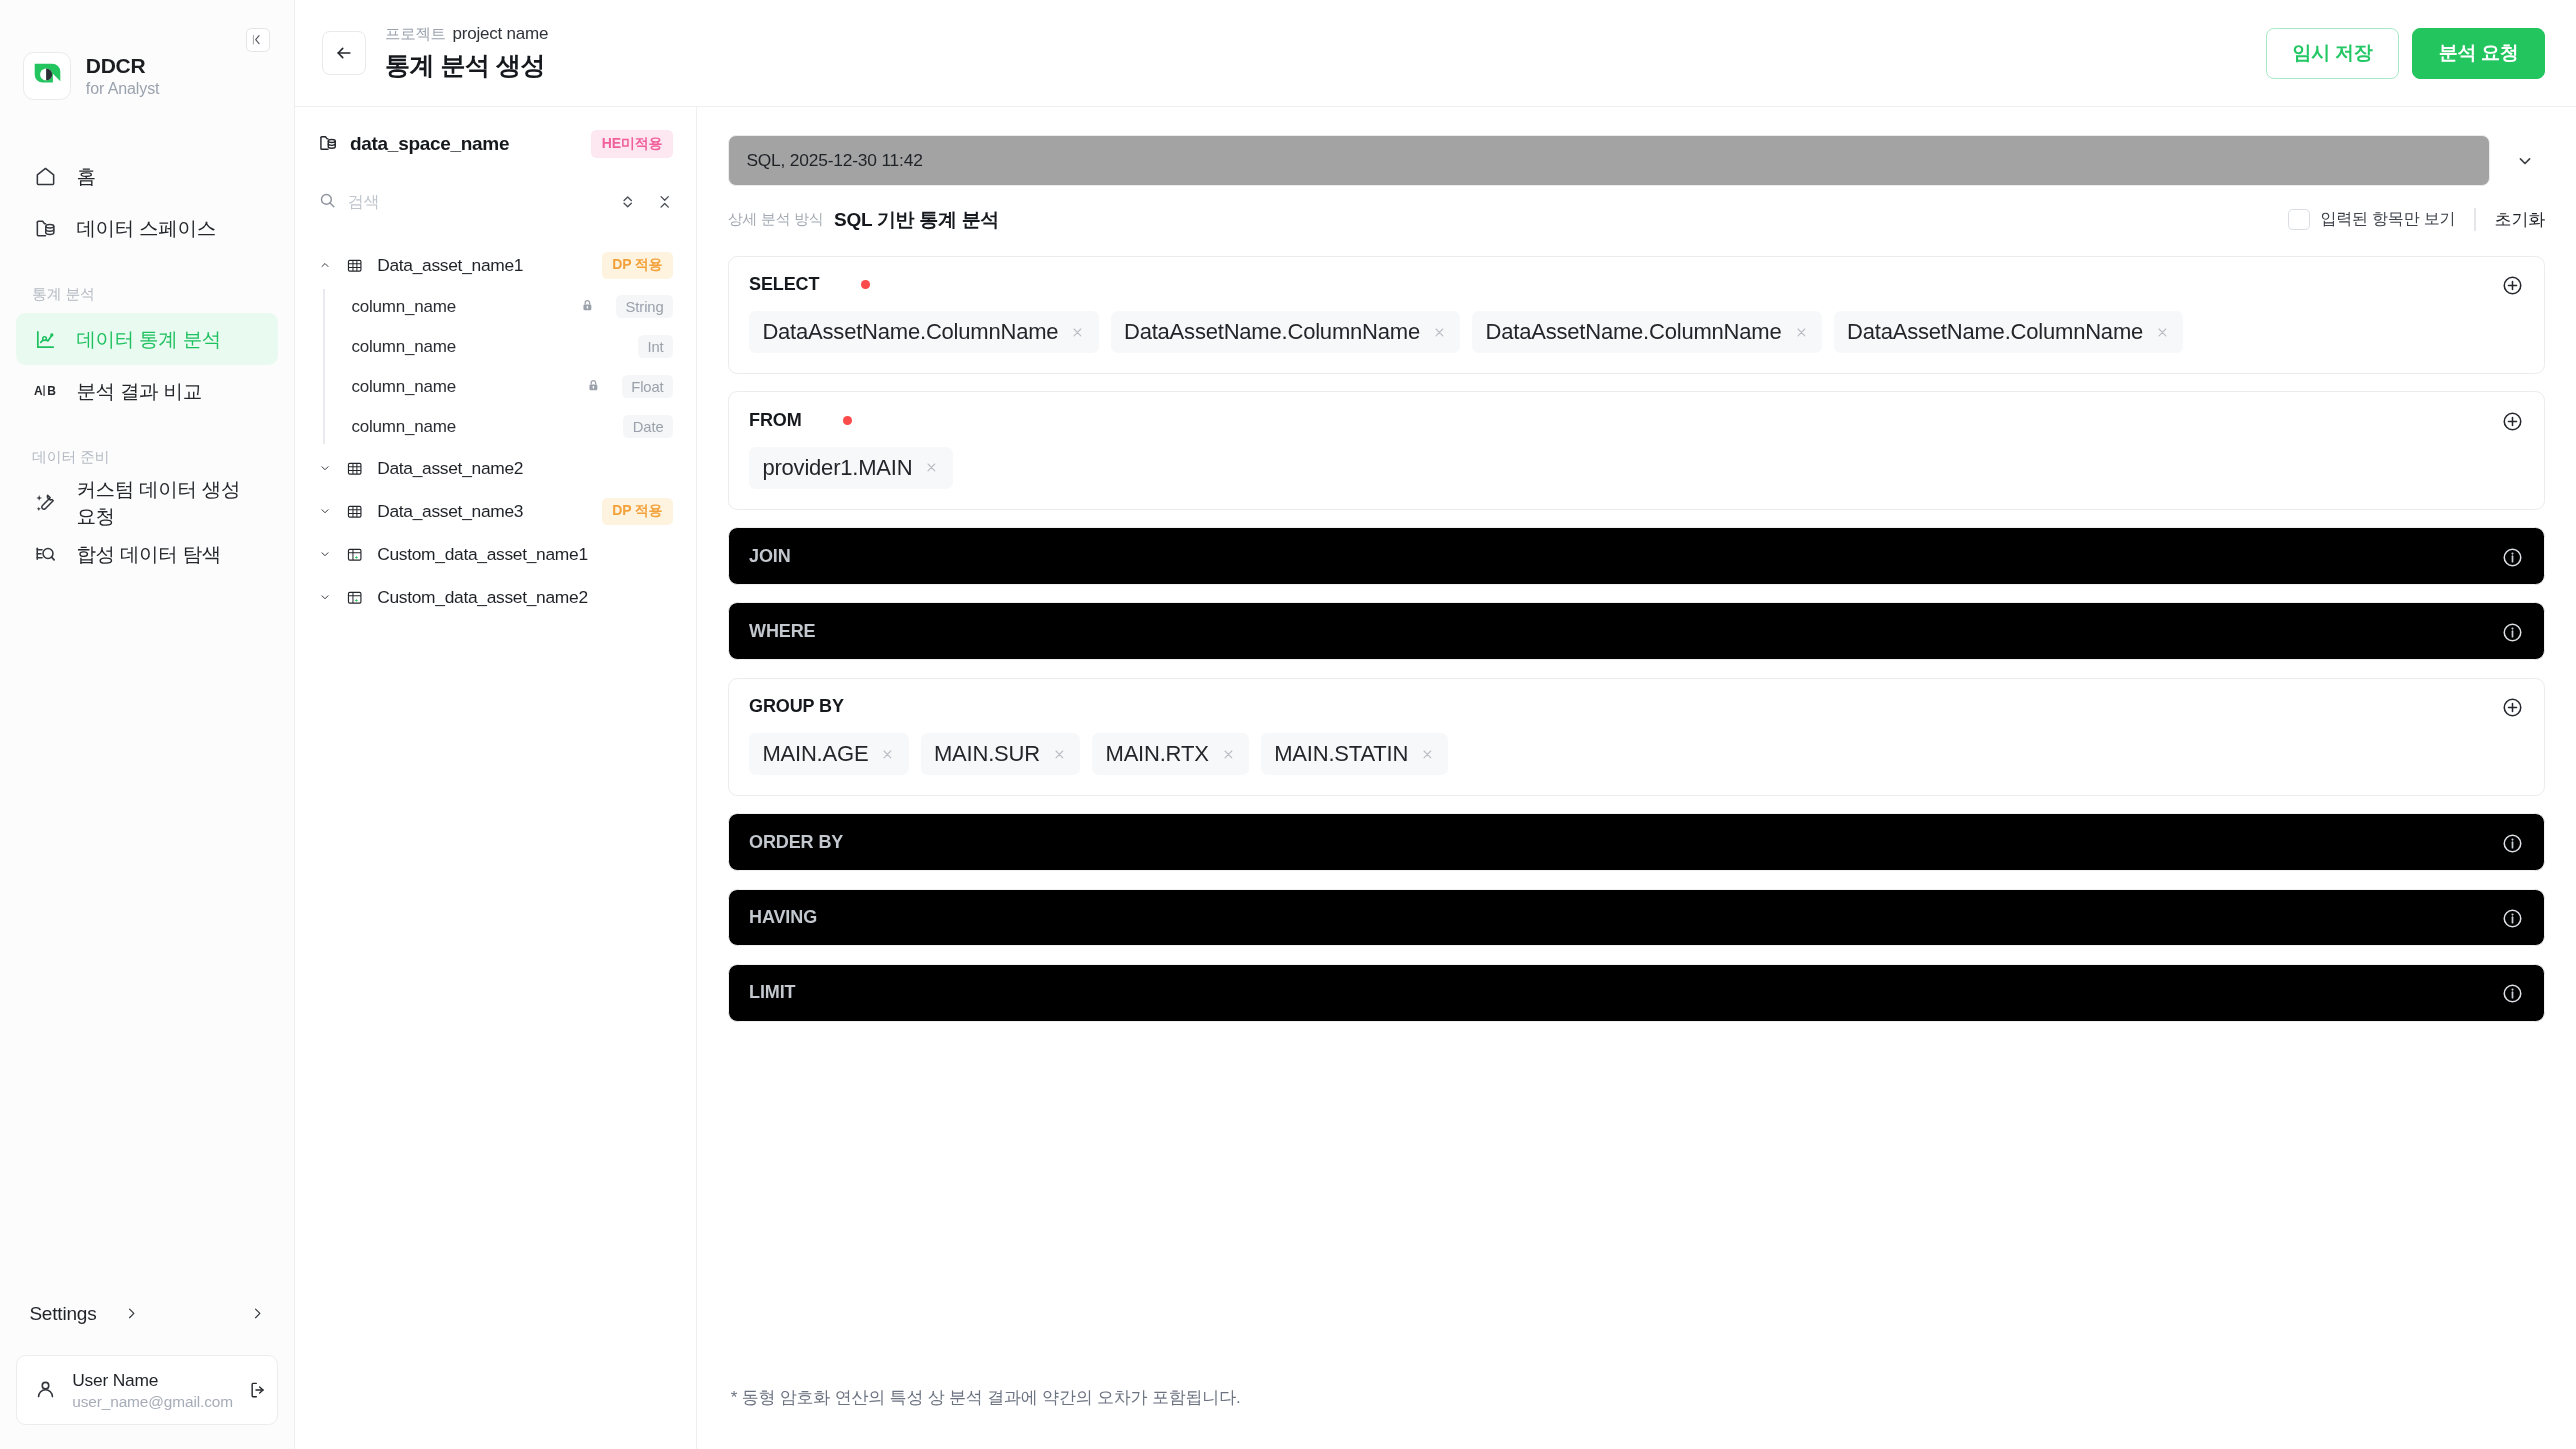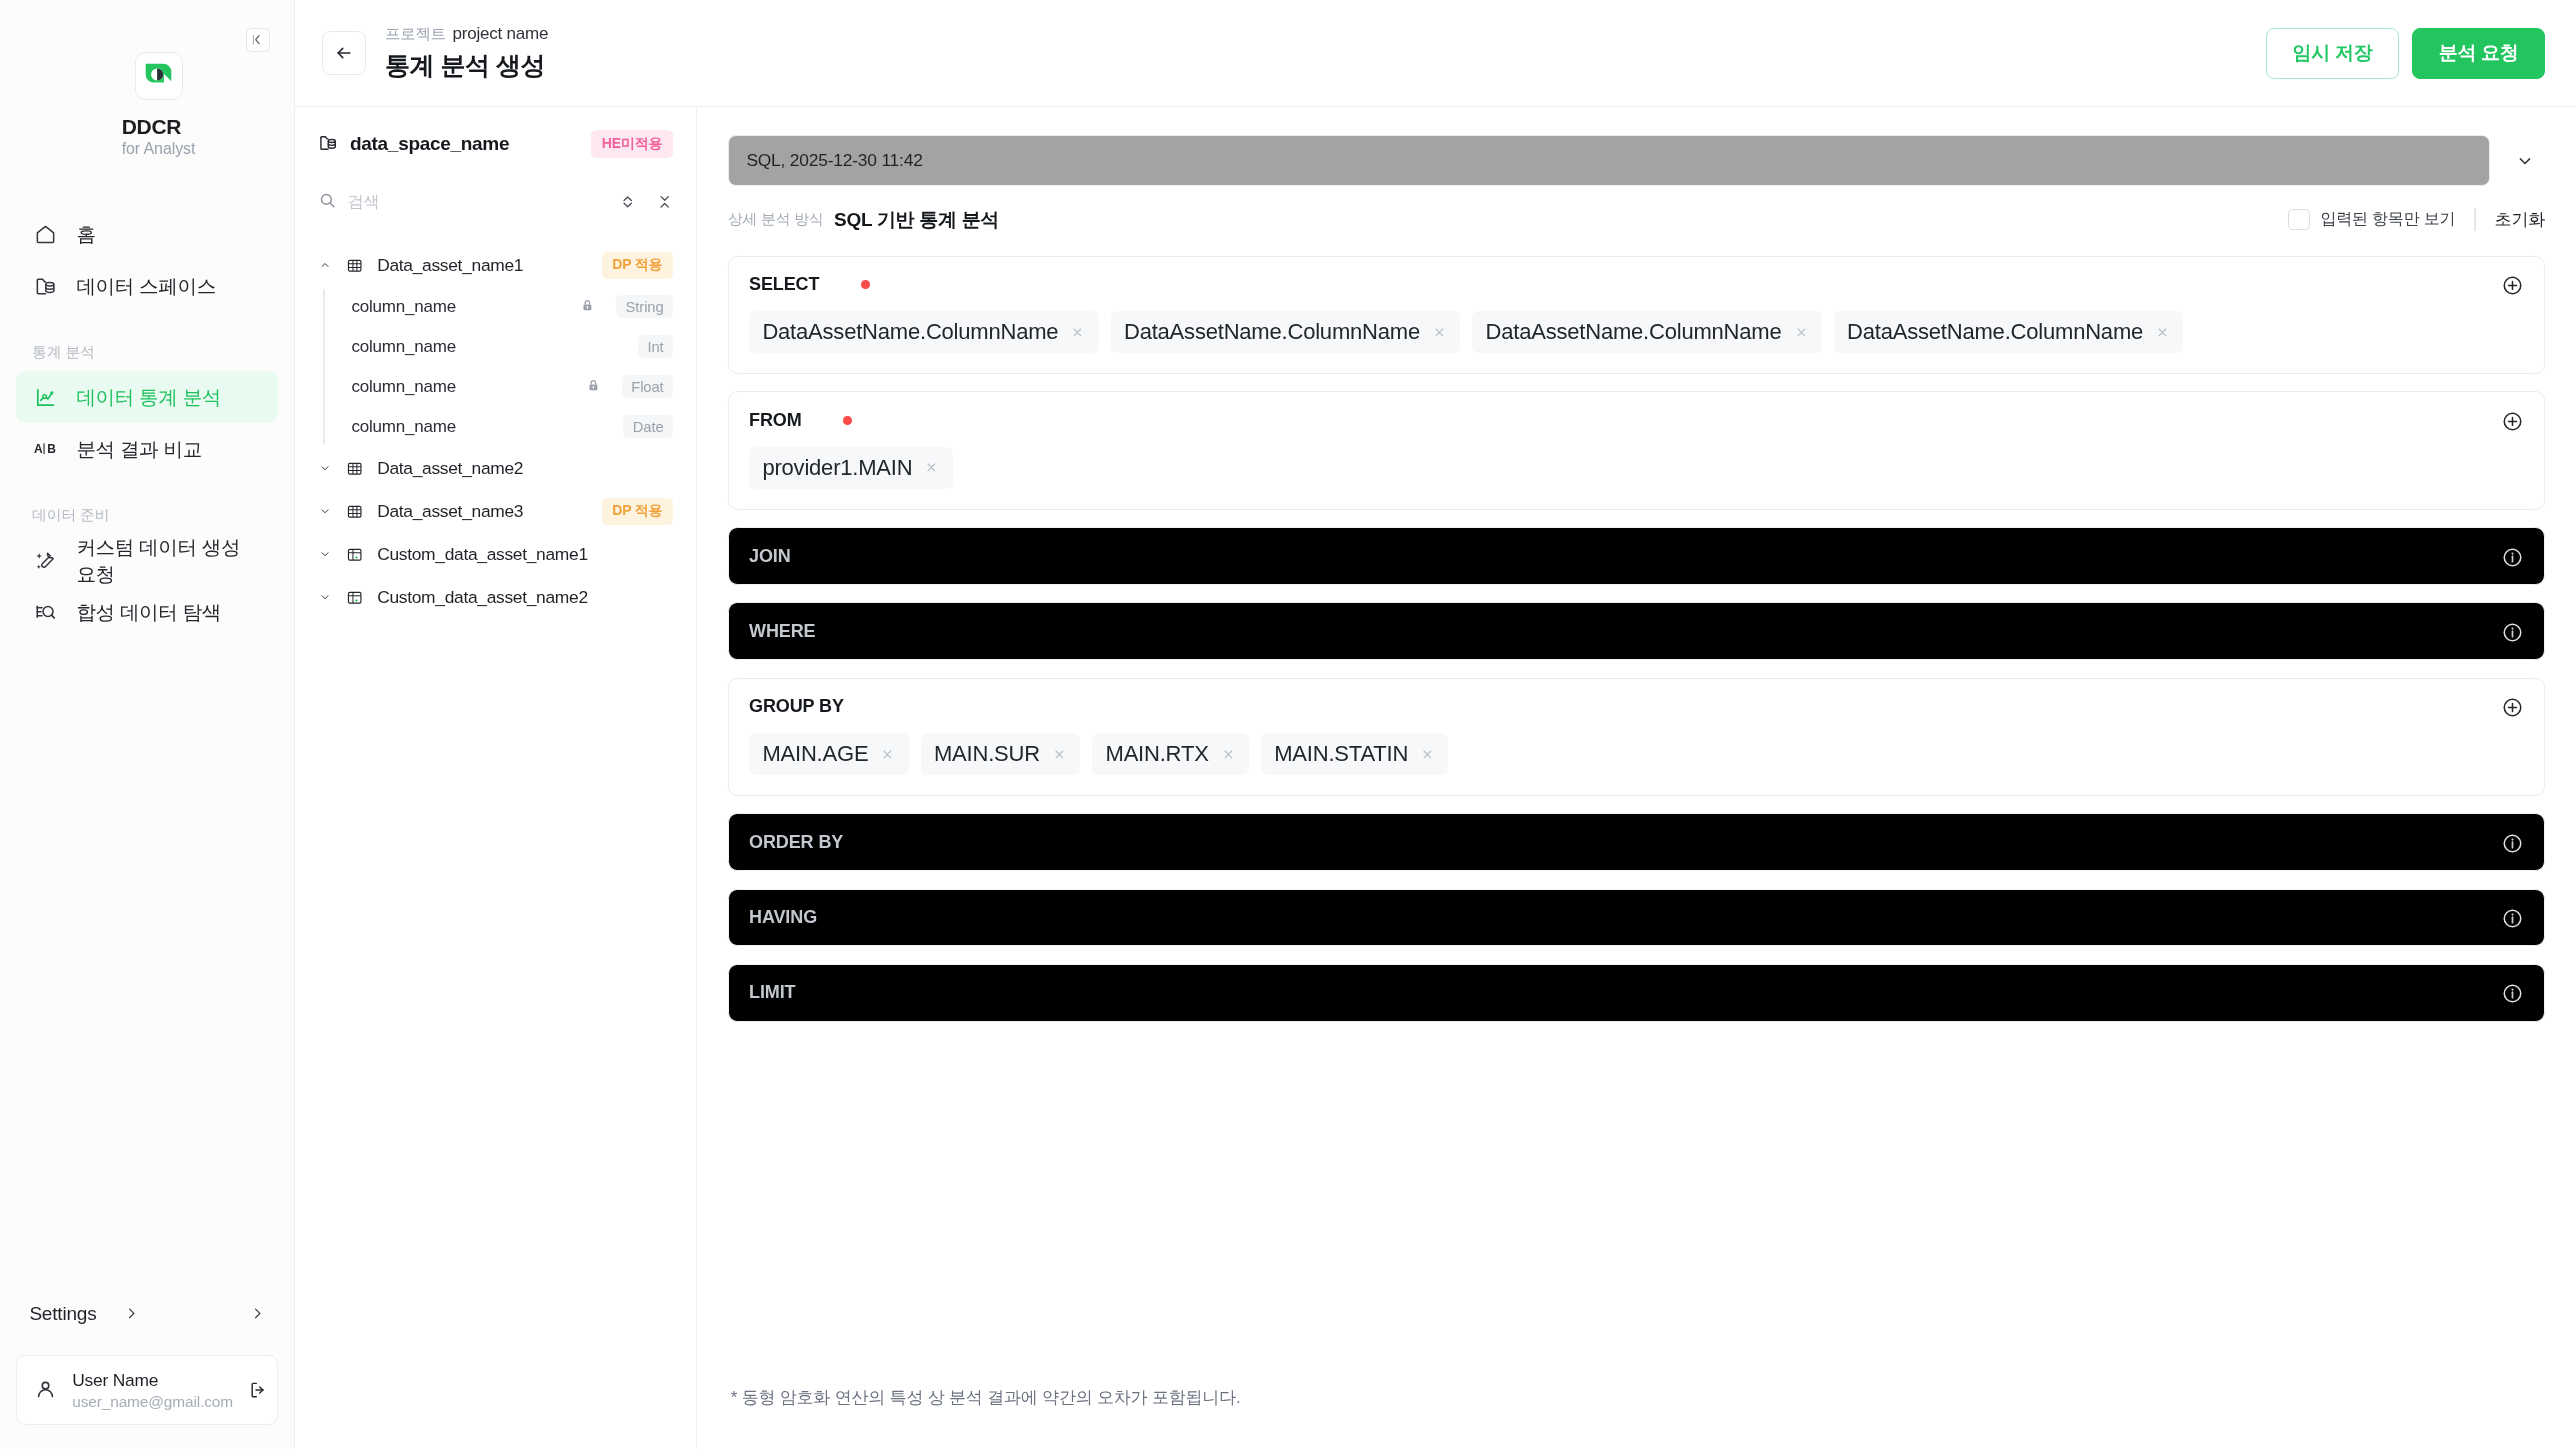--- a/index.html
+++ b/index.html
@@ -21,21 +21,21 @@
     display: flex; flex-direction: column;
   }
   .nav-collapse {
     position: absolute; top: 28px; right: 24px;
     width: 24px; height: 24px;
     border: 1.3px solid #e3e5e8; border-radius: 5.4px;
     background: #fff;
     display: flex; align-items: center; justify-content: center;
     cursor: pointer;
   }
-  .brand { display: flex; align-items: center; gap: 14.8px; padding: 52px 0 0 23px; flex-direction: column; }
+  .brand { display: flex; align-items: center; gap: 14.8px; padding: 52px 0 0 23px; }
   .brand-logo {
     width: 48px; height: 48px; border-radius: 10.7px;
     border: 1.3px solid #e9eaec; background: #fff;
     display: flex; align-items: center; justify-content: center;
   }
   .brand-txt { display: flex; flex-direction: column; gap: 1.3px; }
   .brand-name { font-size: 21px; font-weight: 800; color: #1b1d21; letter-spacing: -0.3px; }
   .brand-sub  { font-size: 16px; font-weight: 500; color: #9aa2ae; letter-spacing: -0.1px; }
 
   .nav-list { margin-top: 50px; padding: 0 16px; display: flex; flex-direction: column; }

